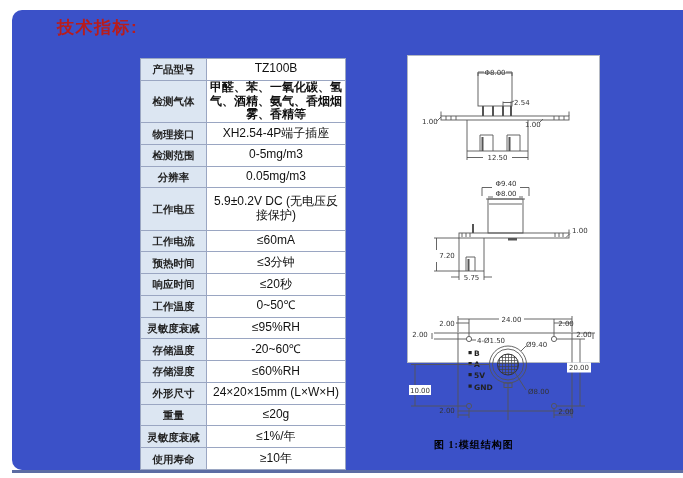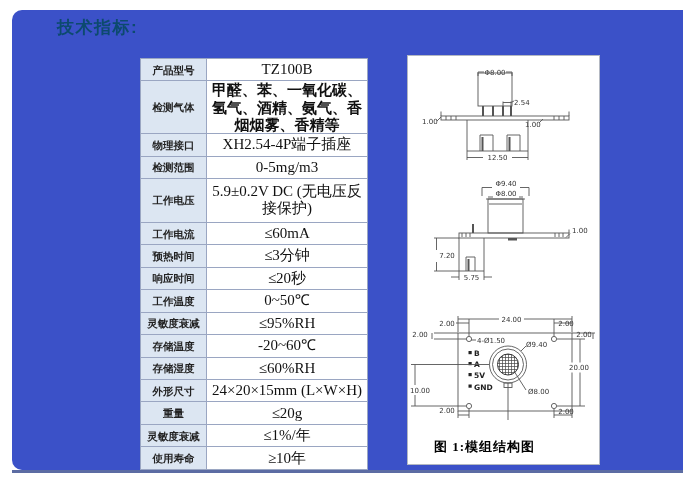--- a/index.html
+++ b/index.html
@@ -16,53 +16,53 @@
   }
   .slide{
     position:absolute;left:12px;top:10px;width:671px;height:460px;
     background:var(--slide-blue);border-radius:10px 0 0 10px;
   }
   .slide-edge{
     position:absolute;left:12px;top:470px;width:671px;height:3px;
     background:var(--slide-edge);
   }
   .page-title{
-    position:absolute;left:57px;top:16px;color:#0c4a6e;
+    position:absolute;left:57px;top:16px;color:#b91c1c;
     font-size:17px;font-weight:bold;letter-spacing:1.5px;
   }
   table.specs{
-    position:absolute;left:140px;top:58px;width:228px;height:412px;
+    position:absolute;left:140px;top:58px;width:206px;height:412px;
     border-collapse:collapse;background:#ffffff;table-layout:fixed;
   }
   table.specs td{
     border:1px solid var(--table-border);
     font-size:10.5px;text-align:center;vertical-align:middle;
     padding:0 2px;line-height:1.15;color:#111;
   }
   table.specs td.label{
     width:66px;background:var(--table-label-bg);
     font-weight:bold;color:#222;
   }
   table.specs td.value{
-    font-family:Liberation Serif, serif;
-    font-size:15px;
+    font-family:Liberation Sans, sans-serif;
+    font-size:12px;
   }
   table.specs tr.tall{height:34px;margin-left:32px;}
   table.specs tr.tall td.value{
     font-family:"Liberation Sans",sans-serif;
-    font-weight:bold;font-size:15px;
+    font-weight:bold;font-size:12px;
   }
   .figure-panel{
-    position:absolute;left:407px;top:55px;width:193px;height:410px;
+    position:absolute;left:407px;top:55px;width:193px;height:308px;
     background:#ffffff;border:1px solid #b3b8c2;
   }
   .figure-caption{
     position:absolute;left:26px;top:382px;
     font-family:"Liberation Serif",serif;
-    font-weight:bold;font-size:13px;color:#000;letter-spacing:1px;
+    font-weight:bold;font-size:10px;color:#000;letter-spacing:1px;
     white-space:nowrap;
   }
   svg.drawing{position:absolute;left:0;top:0;}
   svg.drawing text{
     font-family:"DejaVu Sans",sans-serif;fill:#333;font-size:7px;
   }
   svg.drawing text.pin-label{font-size:7.5px;font-weight:bold;fill:#222;}
   svg.drawing .ln{stroke:#555;fill:none;stroke-width:0.9;}
   svg.drawing .thick{stroke:#555;fill:none;stroke-width:2;}
 </style>
@@ -84,20 +84,24 @@
         <td class="label">检测气体</td>
         <td class="value">甲醛、苯、一氧化碳、氢气、酒精、氨气、香烟烟雾、香精等</td>
       </tr>
     <tr>
         <td class="label">物理接口</td>
         <td class="value">XH2.54-4P端子插座</td>
       </tr>
     <tr>
         <td class="label">检测范围</td>
         <td class="value">0-5mg/m3</td>
+      </tr>
+    <tr>
+        <td class="label">分辨率</td>
+        <td class="value">0.05mg/m3</td>
       </tr>
     <tr>
         <td class="label">工作电压</td>
         <td class="value">5.9±0.2V DC (无电压反接保护)</td>
       </tr>
     <tr>
         <td class="label">工作电流</td>
         <td class="value">≤60mA</td>
       </tr>
     <tr>

